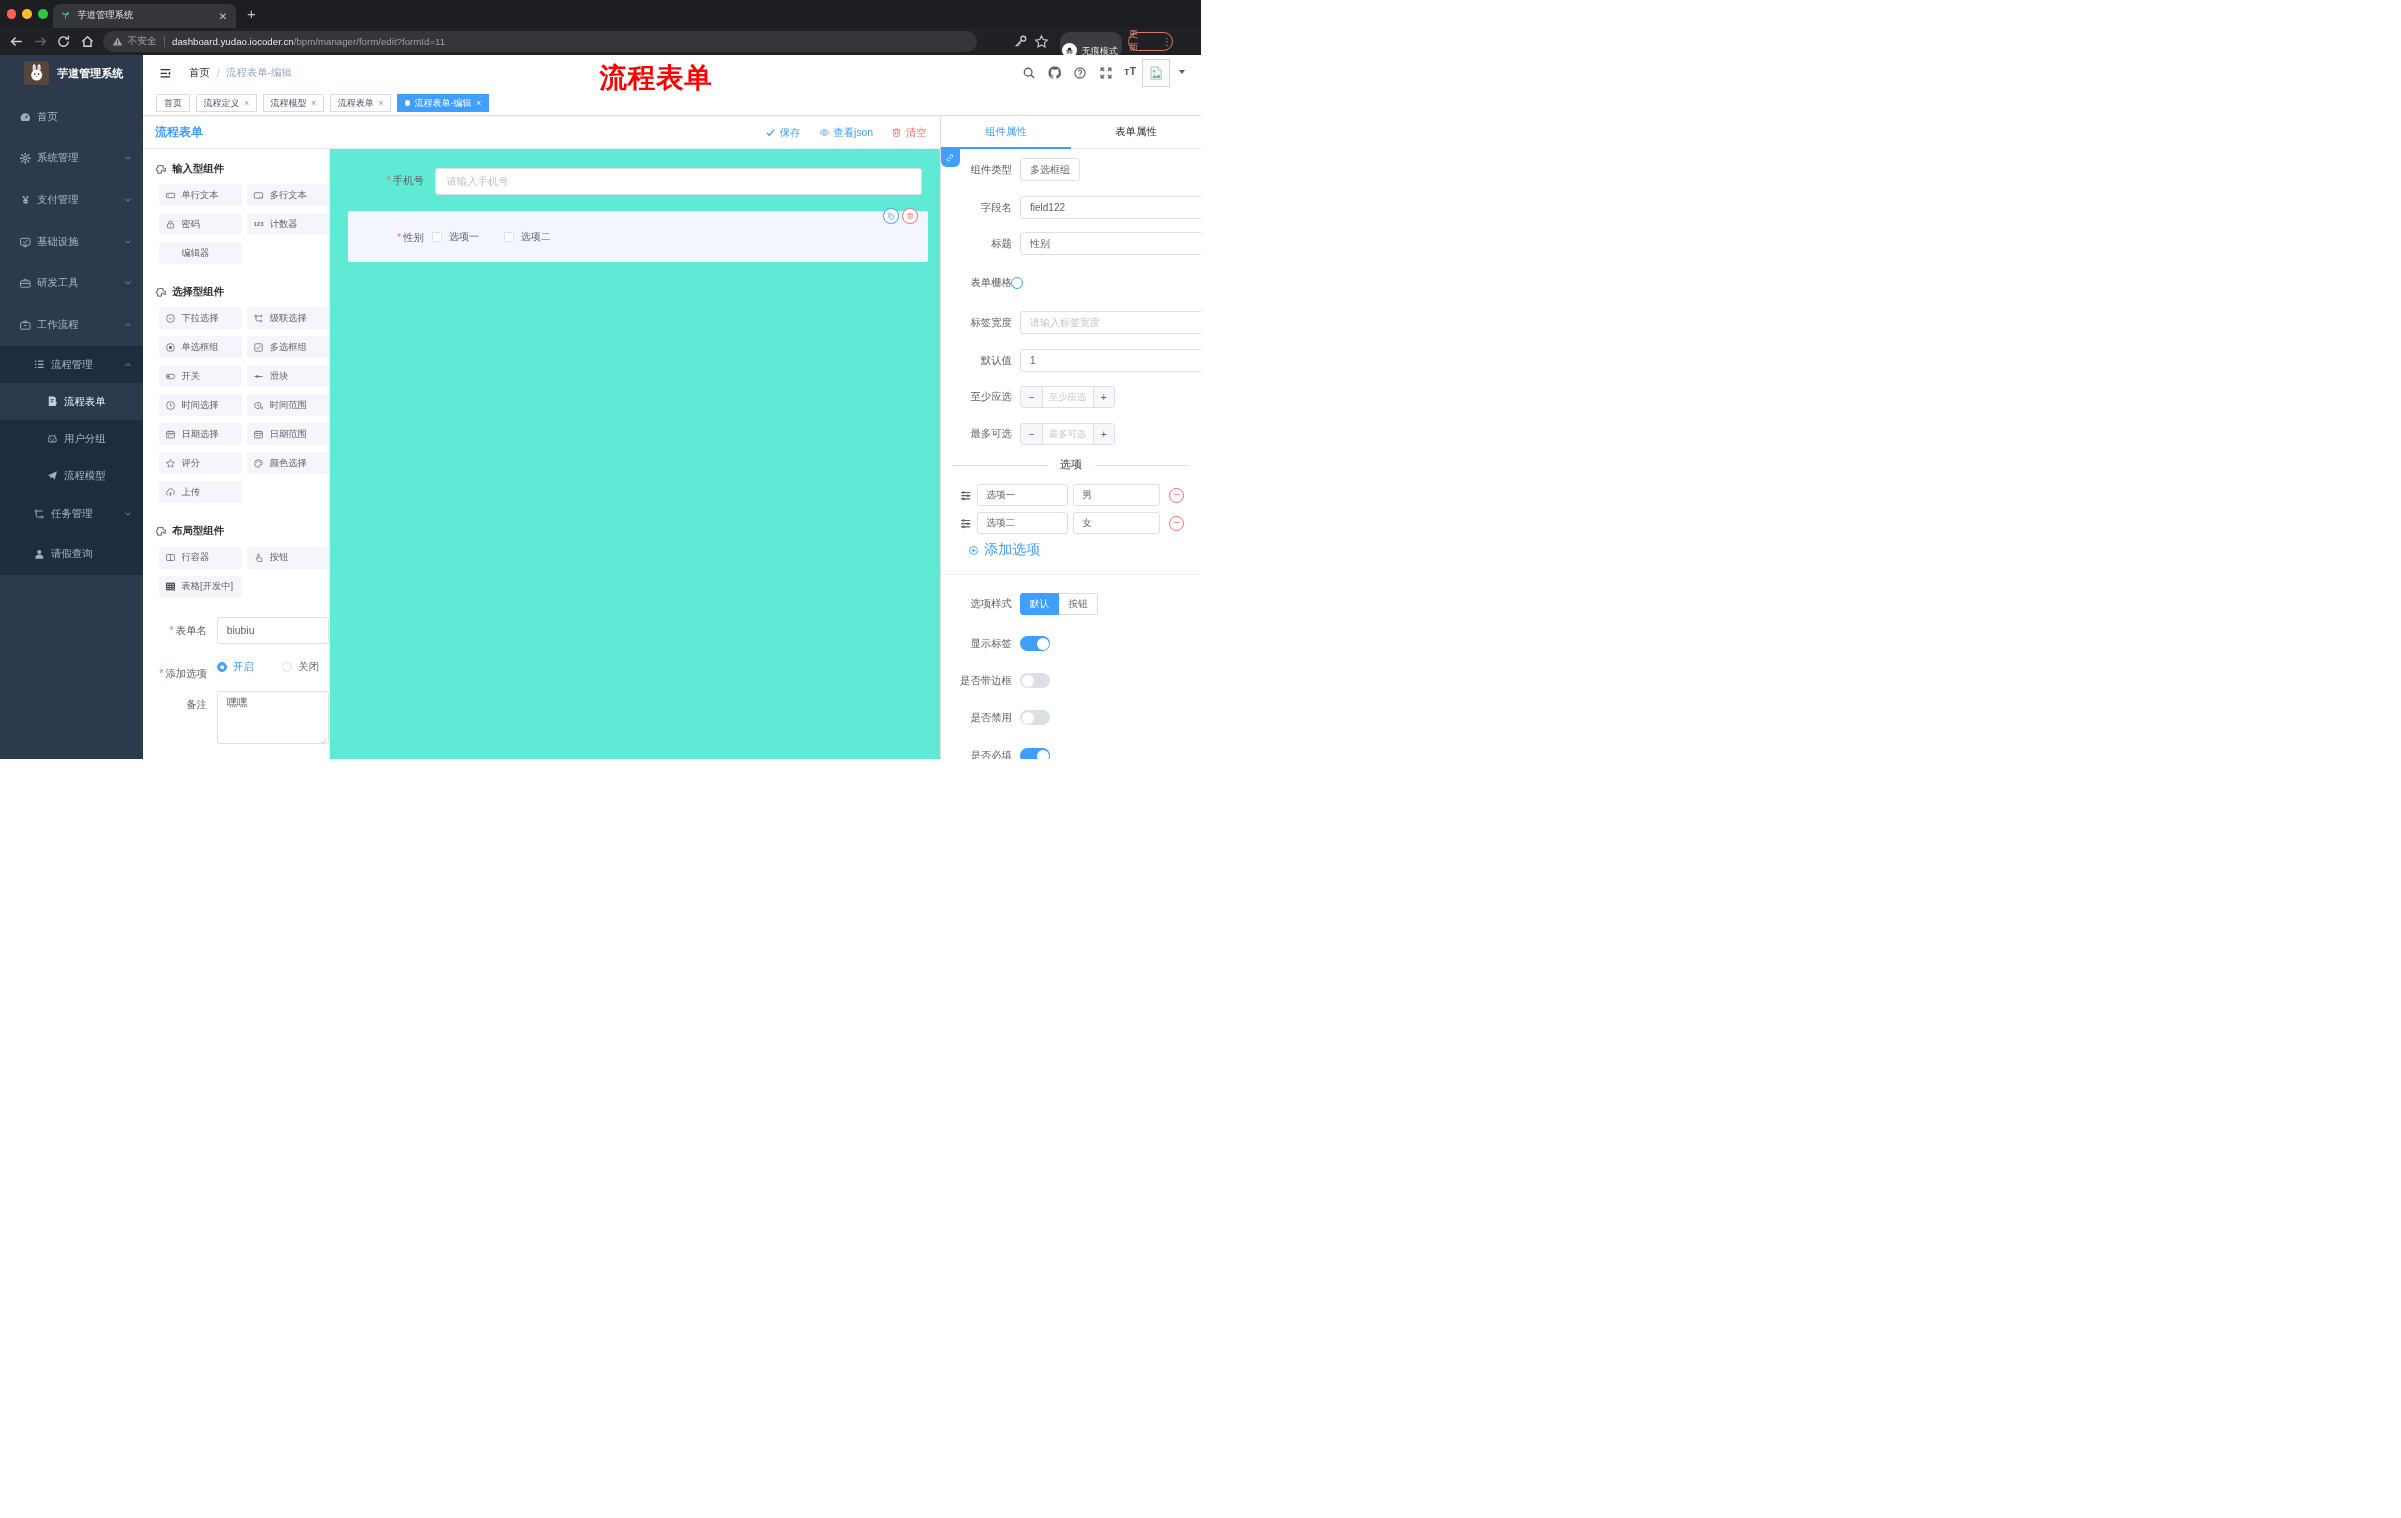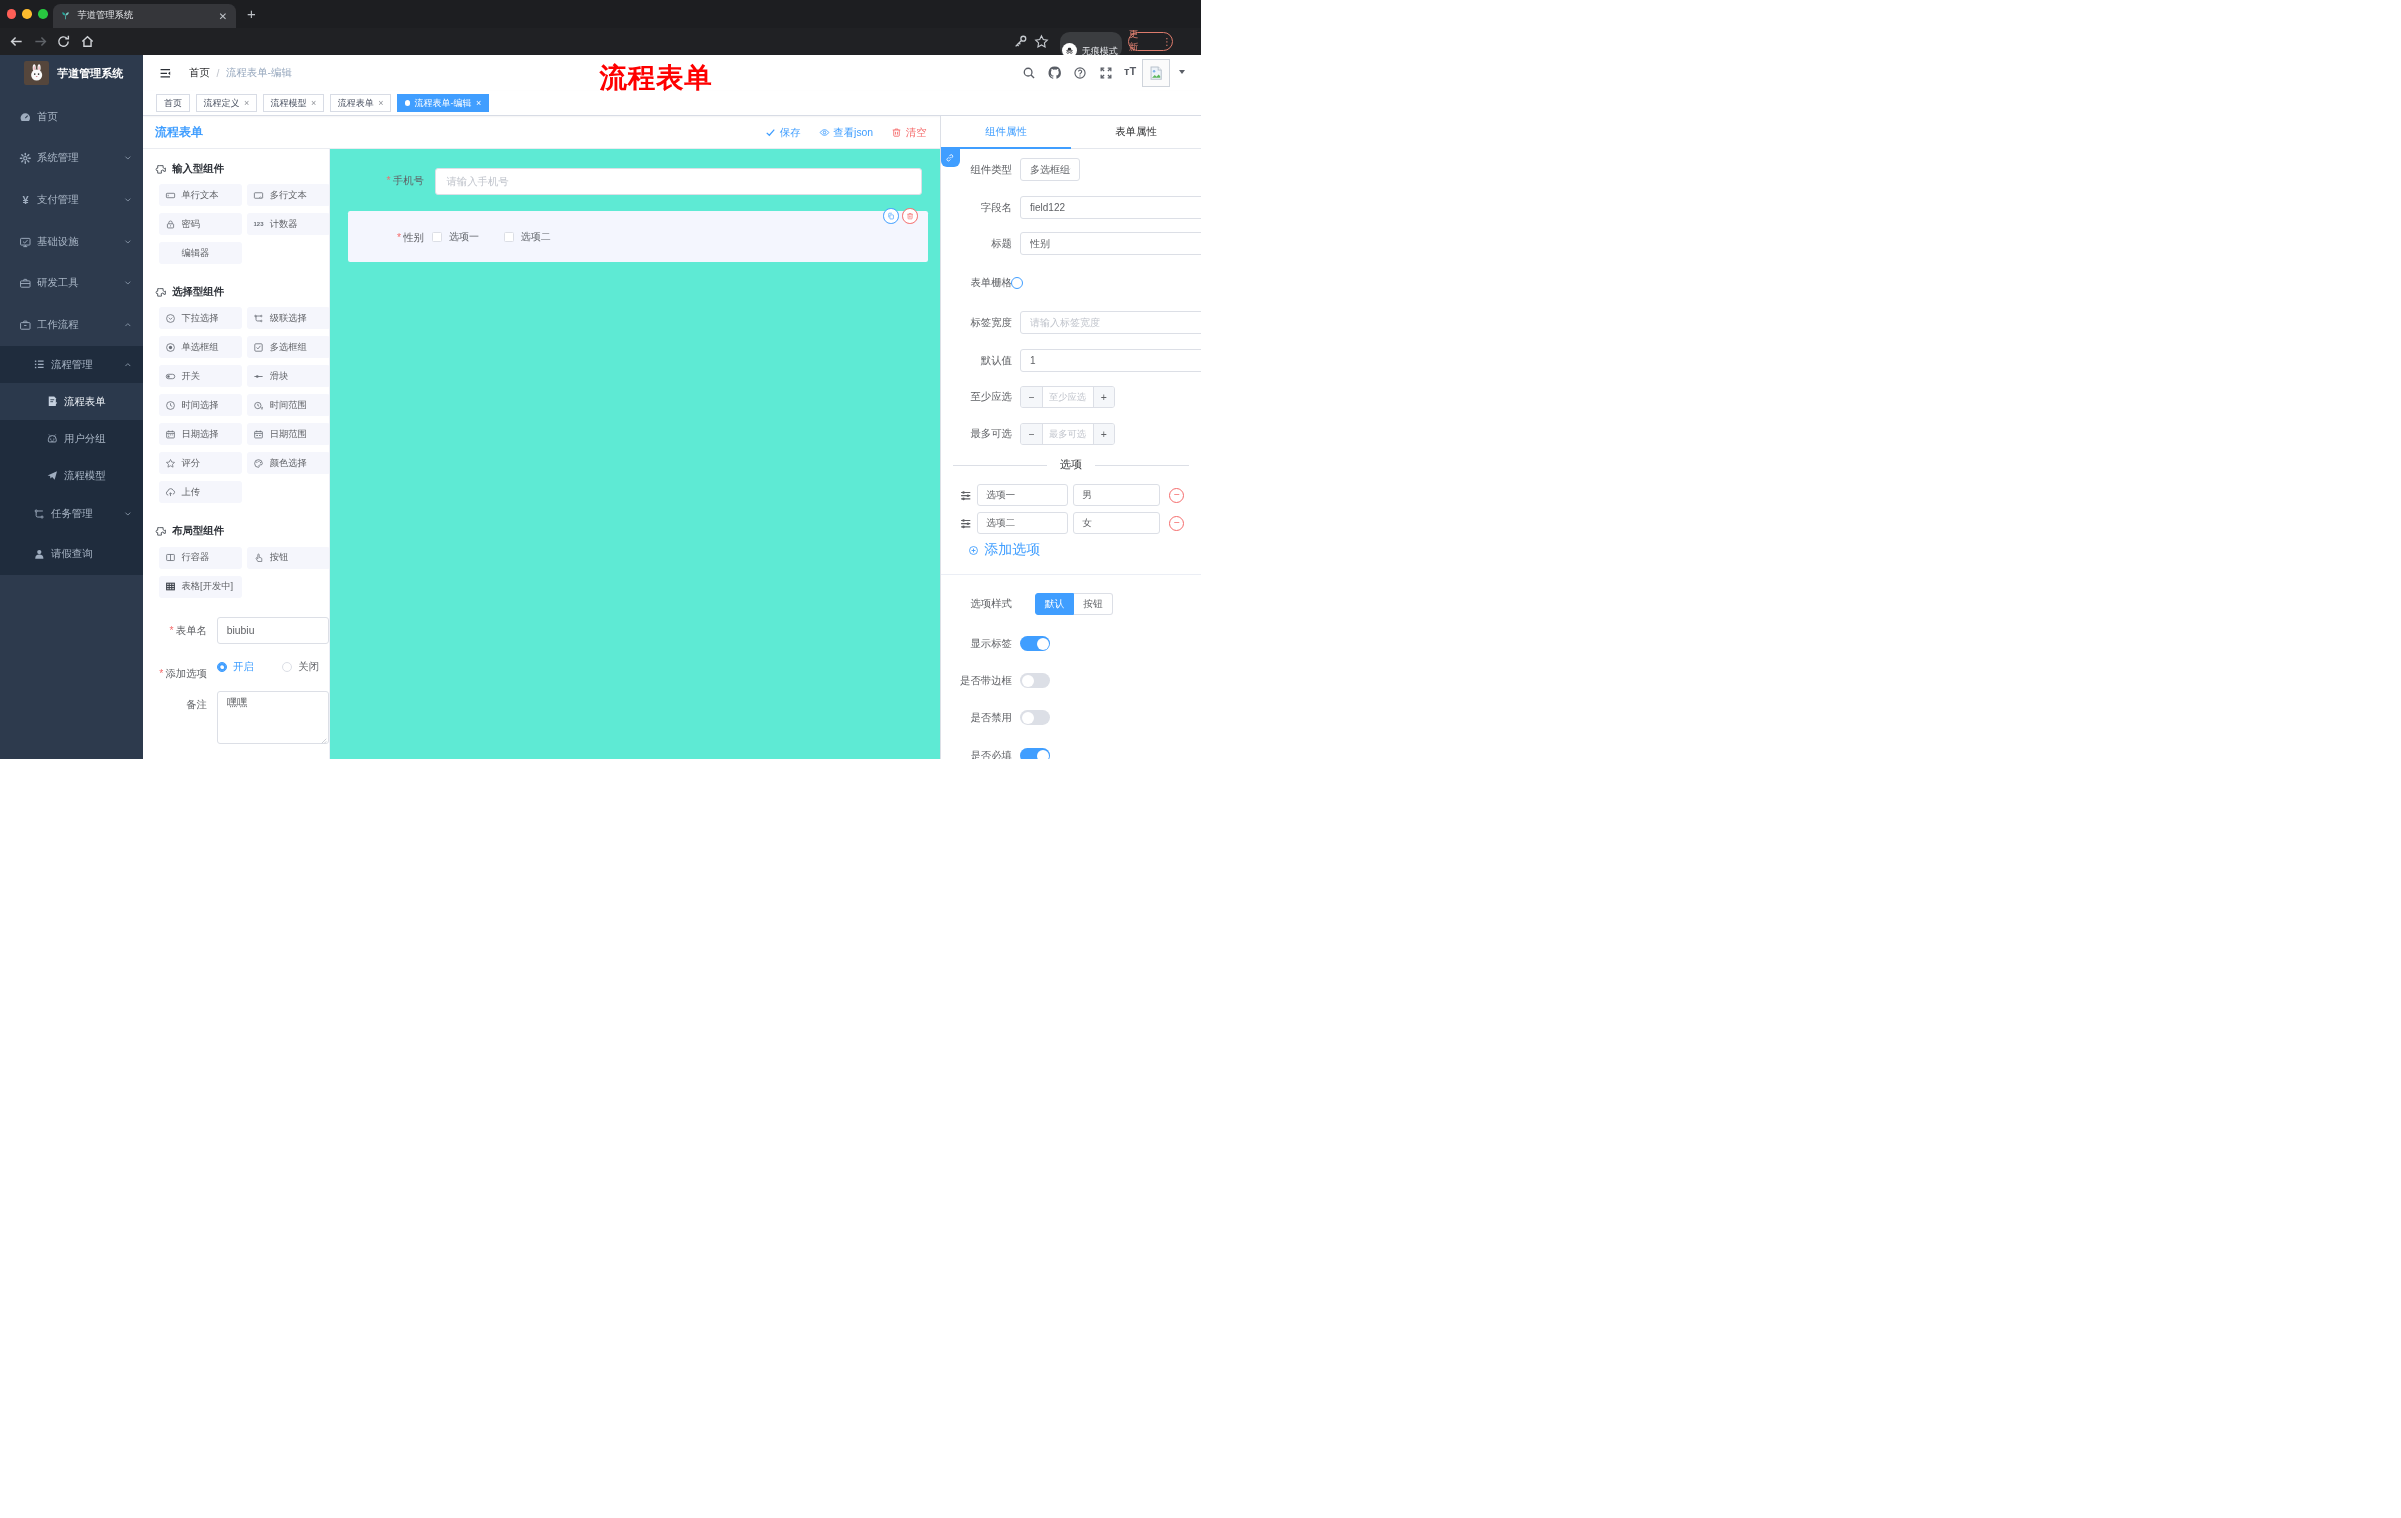--- a/index.html
+++ b/index.html
@@ -136,21 +136,21 @@
   .pdivtext span { background:#fff; padding:0 13.4px; font-size:11px; color:#303133; font-weight:500; }
   .optrow { position:absolute; left:0; width:260px; height:22px; }
   .optrow .drag { position:absolute; left:18px; top:4.5px; width:13.4px; height:13.4px; color:#606266; cursor:grab; }
   .optrow .oi1 { position:absolute; left:36px; width:91px; }
   .optrow .oi2 { position:absolute; left:132px; width:87px; }
   .oinput { height:22px; width:100%; border:0.7px solid #dcdfe6; border-radius:3px; font-size:9.7px; color:#606266; padding:0 8.2px; font-family:inherit; }
   .omin { position:absolute; left:228px; top:3.7px; width:15px; height:15px; border:1.1px solid #f56c6c; border-radius:50%; color:#f56c6c; font-size:10.4px; line-height:12px; text-align:center; cursor:pointer; }
   .addopt { position:absolute; left:27px; display:flex; align-items:center; gap:5.2px; color:#409eff; font-size:14px; cursor:pointer; }
   .addopt .ic { width:11px; height:11px; }
   .fulldiv { position:absolute; left:0; right:0; height:0.7px; background:#ebeef5; }
-  .seg { display:flex;margin-left:15px; }
+  .seg { display:flex; }
   .segbtn { width:39px; height:22px; display:flex; align-items:center; justify-content:center; font-size:9.7px; cursor:pointer; }
   .segbtn.on { background:#409eff; border:0.7px solid #409eff; color:#fff; border-radius:3px 0 0 3px; }
   .segbtn.off { background:#fff; border:0.7px solid #dcdfe6; border-left:none; color:#606266; border-radius:0 3px 3px 0; }
   .switch { width:30px; height:15px; border-radius:7.4px; position:relative; cursor:pointer; }
   .switch.on { background:#409eff; } .switch.off { background:#dcdfe6; }
   .switch::after { content:""; position:absolute; top:1.5px; width:12px; height:12px; border-radius:50%; background:#fff; }
   .switch.on::after { right:1.5px; } .switch.off::after { left:1.5px; }
 </style>
 </head>
 <body>
@@ -481,20 +481,29 @@
     </svg>
   <svg class="navic" style="left:33px;color:#5f6368" viewBox="0 0 20 20" width="15" height="15">
       <use href="#i-fwd"></use>
     </svg>
   <svg class="navic" style="left:56px" viewBox="0 0 20 20" width="15" height="15">
       <use href="#i-reload"></use>
     </svg>
   <svg class="navic" style="left:80px" viewBox="0 0 20 20" width="15" height="15">
       <use href="#i-home"></use>
     </svg>
+  <div class="urlpill">
+    <svg class="ic" width="11" height="11" style="color:#9aa0a6" viewBox="0 0 15 15">
+        <use href="#i-warn"></use>
+      </svg>
+    <span style="margin-left:4.5px">不安全</span>
+    <span class="sep"></span>
+    <span class="host">dashboard.yudao.iocoder.cn</span>
+      <span>/bpm/manager/form/edit?formId=11</span>
+  </div>
   <svg class="navic" style="left:1013px;color:#c7cbd0" viewBox="0 0 20 20" width="15" height="15">
       <use href="#i-key"></use>
     </svg>
   <svg class="navic" style="left:1034px;color:#c7cbd0" viewBox="0 0 20 20" width="15" height="15">
       <use href="#i-star2"></use>
     </svg>
   <div class="incogchip">
     <span class="cir">
         <svg class="ic" width="11" height="11" viewBox="0 0 15 15">
           <use href="#i-incog"></use>

